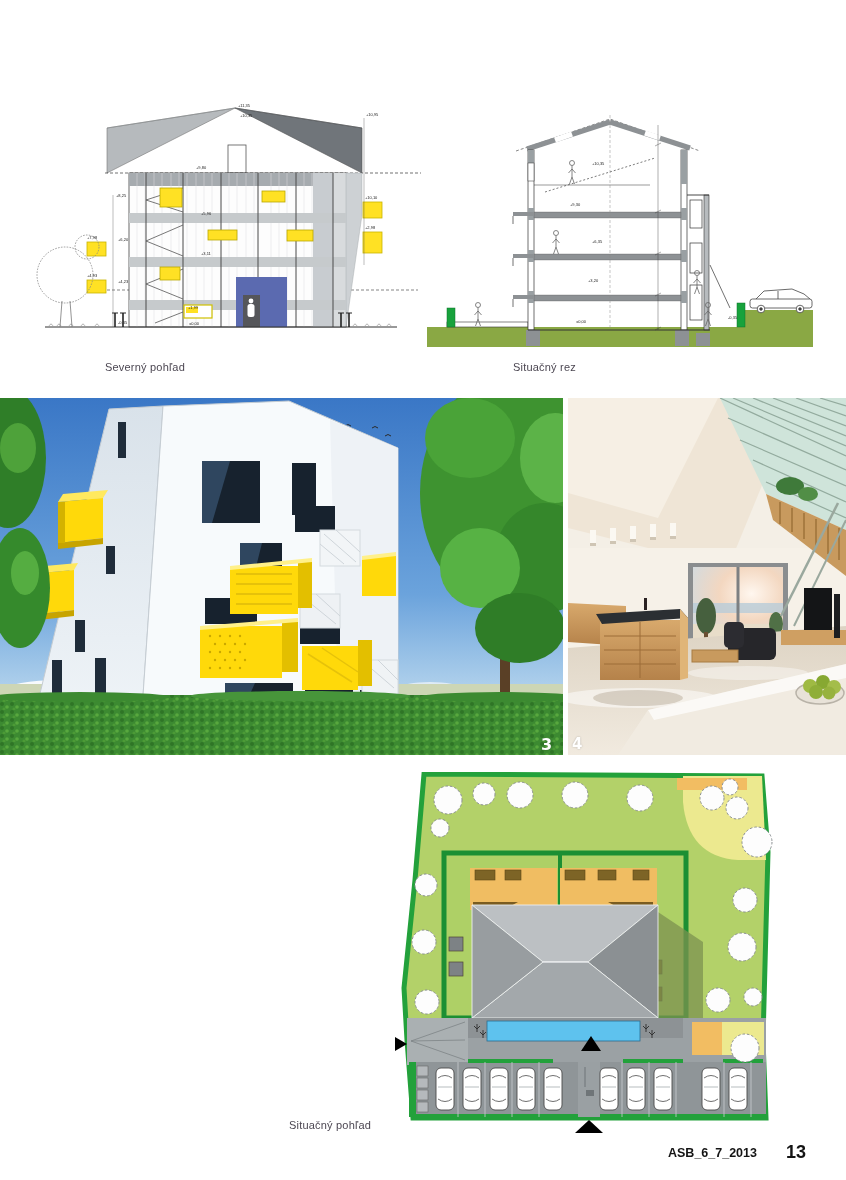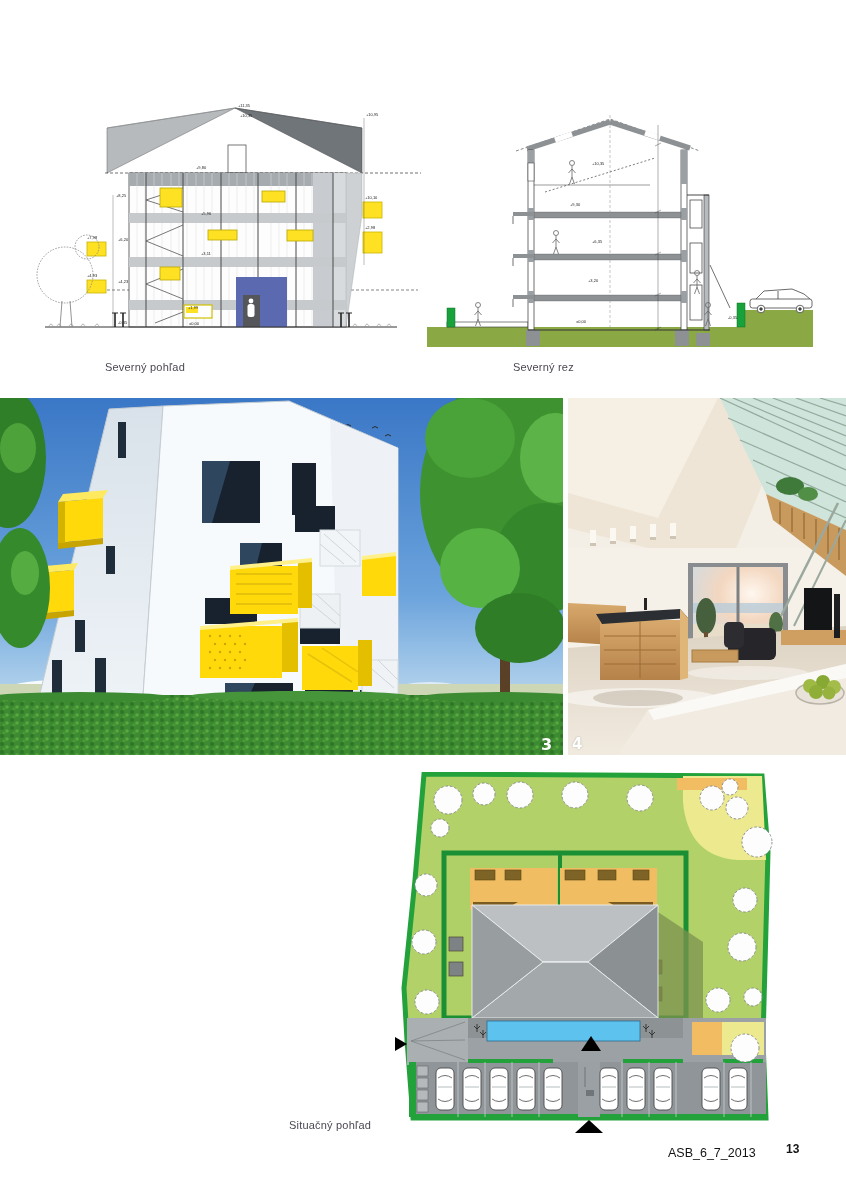--- a/index.html
+++ b/index.html
@@ -3,22 +3,22 @@
 <meta charset="utf-8">
 <style>
   html,body{margin:0;padding:0;background:#9a9a9a;}
   .page{position:relative;width:846px;height:1180px;background:#ffffff;overflow:hidden;
         font-family:"Liberation Sans",sans-serif;}
   .abs{position:absolute;}
   figure{margin:0;}
   .caption{position:absolute;font-size:11px;color:#4c4752;letter-spacing:.2px;}
   .badge{position:absolute;color:#fff;font-weight:bold;font-size:16px;
          font-family:"DejaVu Sans",sans-serif;text-shadow:0 0 2px rgba(0,0,0,.25);}
-  .footer-ref{position:absolute;left:668px;top:1146px;font-size:12.5px;font-weight:normal;color:#141414;}
-  .footer-page{position:absolute;left:786px;top:1142px;font-size:12px;font-weight:bold;color:#141414;}
+  .footer-ref{position:absolute;left:668px;top:1146px;font-size:12.5px;font-weight:bold;color:#141414;}
+  .footer-page{position:absolute;left:786px;top:1142px;font-size:18px;font-weight:bold;color:#141414;}
   svg{display:block;}
   .dim{font-size:4px;fill:#222;font-family:"Liberation Sans",sans-serif;}
 </style>
 </head>
 <body>
 
 <div class="page">
 
   <figure class="abs" style="left:25px;top:95px;">
     <svg width="410" height="250" viewBox="0 0 410 250">
@@ -267,21 +267,21 @@
       <g>
         <text class="dim" x="172" y="70">+10,35</text>
         <text class="dim" x="150" y="111">+9,30</text>
         <text class="dim" x="172" y="148">+6,35</text>
         <text class="dim" x="168" y="187">+3,20</text>
         <text class="dim" x="156" y="228">±0,00</text>
         <text class="dim" x="308" y="224">-0,35</text>
       </g>
     </svg>
   </figure>
-  <div class="caption" style="left:513px;top:361px;">Severný rez</div>
+  <div class="caption" style="left:513px;top:361px;">Situačný rez</div>
 
   <figure class="abs" style="left:0;top:398px;">
     <svg width="563" height="357" viewBox="0 0 563 357">
       <defs>
         <linearGradient id="skyG" x1="0" y1="0" x2="0" y2="1">
           <stop offset="0" stop-color="#3a77c6"></stop>
             <stop offset="0.55" stop-color="#6ba3dc"></stop>
           <stop offset="0.85" stop-color="#b9d7ee"></stop>
             <stop offset="1" stop-color="#d8e7f2"></stop>
         </linearGradient>

